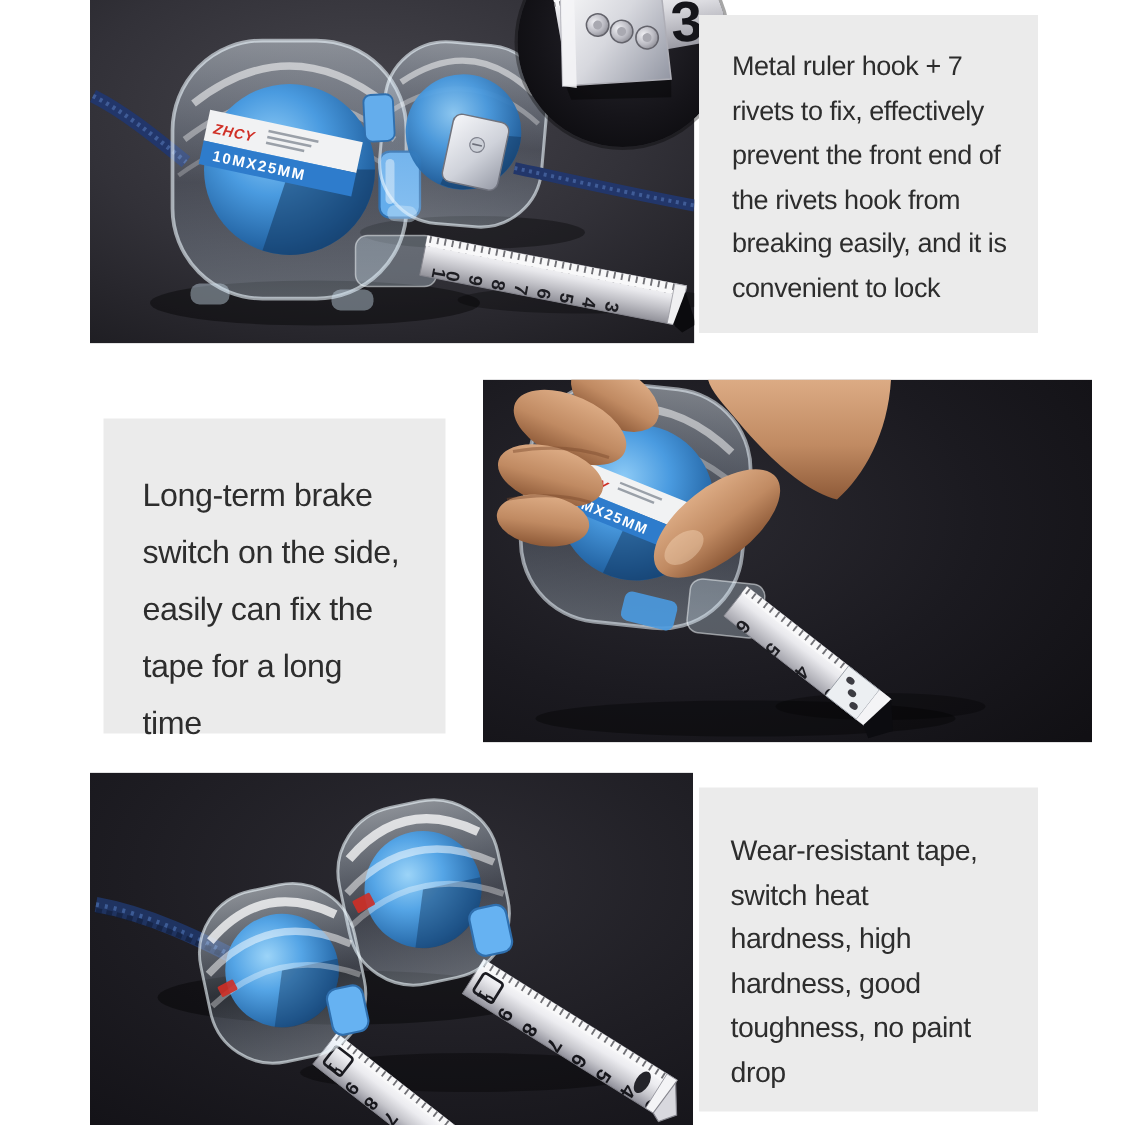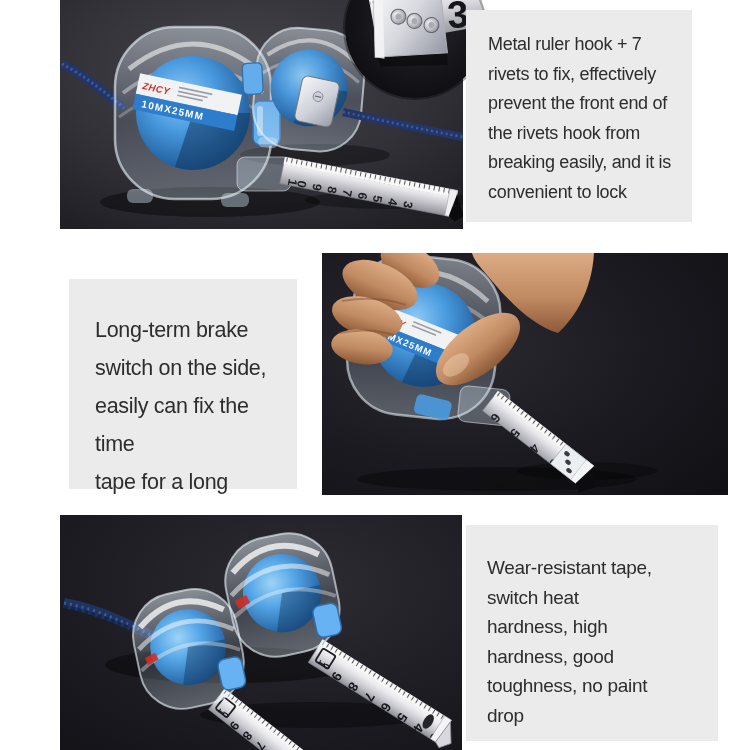--- a/index.html
+++ b/index.html
@@ -18,21 +18,21 @@
            box-shadow: 0 0 0 2px rgba(0,0,0,0.35); }
   .inset svg { display:block; width:100%; height:100%; }
 
   .panel { position:absolute; z-index:4; background:#ebebeb; color:#2d2d2d;
            box-sizing:border-box; letter-spacing:-0.3px; }
   .panel .tline { white-space:nowrap; }
   .panel-top    { left:466px; top:10px;  width:226px; height:212px;
                   padding:20px 0 0 22px; font-size:18px;  line-height:29.5px; }
   .panel-mid    { left:69px;  top:267px; width:228px; height:210px;
                   padding:32px 0 0 26px; font-size:21.5px; line-height:38px;margin-top:12px; }
-  .panel-bottom { left:466px; top:525px; width:252px; height:216px;
+  .panel-bottom { left:466px; top:525px; width:226px; height:216px;
                   padding:28px 0 0 21px; font-size:19px;  line-height:29.5px; }
 </style>
 </head>
 <body>
 
 <div class="page">
 
   <div class="photo photo-top">
     <svg viewBox="0 0 403 229">
       <defs>
@@ -181,22 +181,22 @@
     <div class="tline">prevent the front end of</div>
     <div class="tline">the rivets hook from</div>
     <div class="tline">breaking easily, and it is</div>
     <div class="tline">convenient to lock</div>
   </div>
 
   <div class="panel panel-mid">
     <div class="tline">Long-term brake</div>
     <div class="tline">switch on the side,</div>
     <div class="tline">easily can fix the</div>
+    <div class="tline">tape for a long</div>
     <div class="tline">time</div>
-    <div class="tline">tape for a long</div>
   </div>
 
   <div class="photo photo-mid">
     <svg viewBox="0 0 406 242">
       <defs>
         <radialGradient id="m-bg" cx="32%" cy="38%" r="90%">
           <stop offset="0%" stop-color="#2b2a31"></stop>
             <stop offset="55%" stop-color="#1b1a20"></stop>
             <stop offset="100%" stop-color="#111014"></stop>
         </radialGradient>

